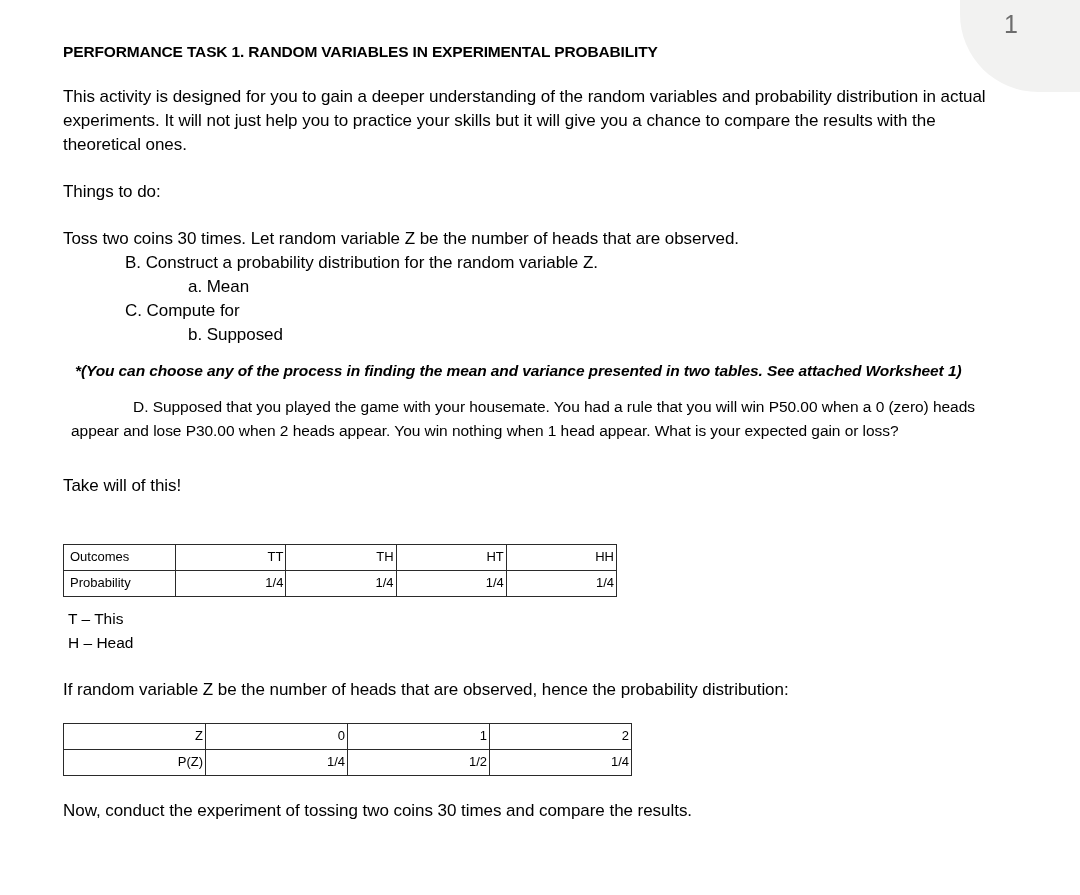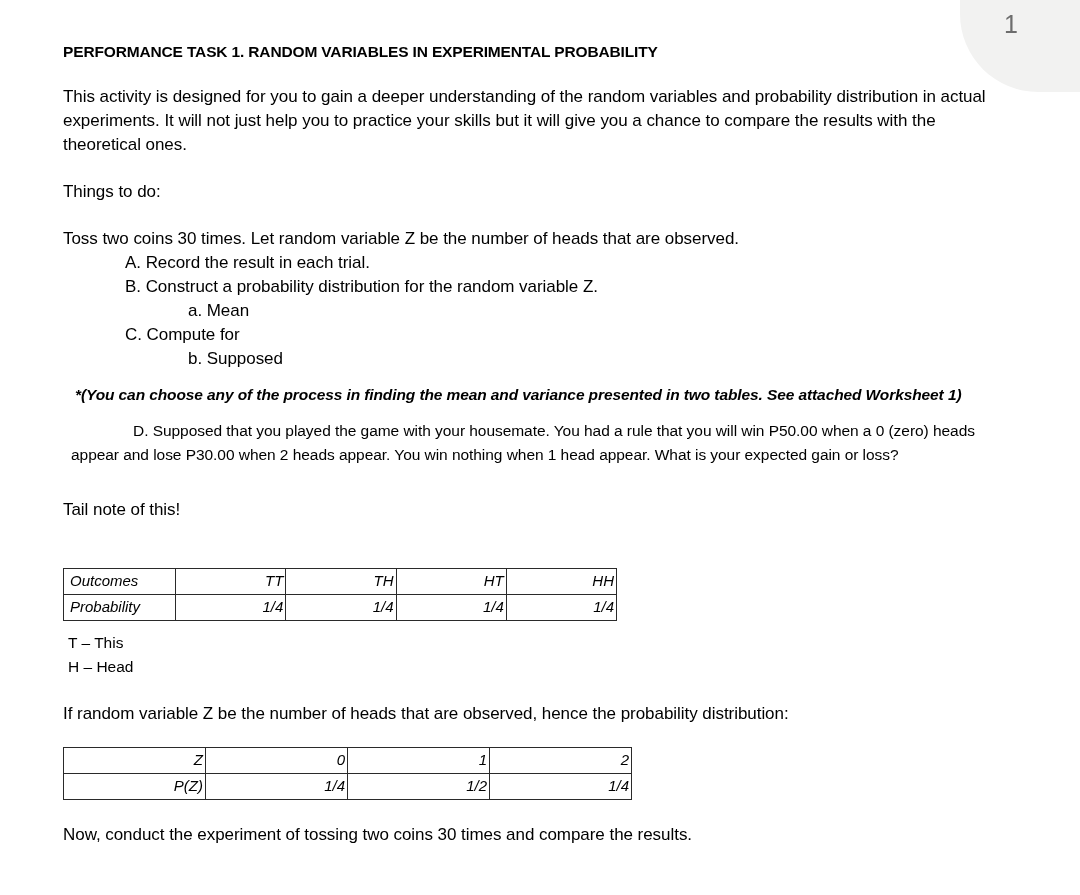--- a/index.html
+++ b/index.html
@@ -83,22 +83,21 @@
     line-height: 24px;
     margin: 8px;
     letter-spacing: -0.05px;
     text-indent: 62px;
   }
 
   
   table.doc-table {
     border-collapse: collapse;
     table-layout: fixed;
-    font-size: 15px;
-    font-style: italic;
+    font-size: 13px;
   }
   table.doc-table td {
     border: 1px solid #2a2a2a;
     height: 25px;
     text-align: right;
     vertical-align: middle;
     padding: 0 2px;
     line-height: 20px;
   }
   #table-outcomes { width: 554px; }
@@ -133,33 +132,32 @@
   <p class="para">This activity is designed for you to gain a deeper understanding of the random variables and probability distribution in actual experiments. It will not just help you to practice your skills but it will give you a chance to compare the results with the theoretical ones.</p>
 
   <div class="sp-23"></div>
 
   <p class="para">Things to do:</p>
 
   <div class="sp-23"></div>
 
   <p class="para">Toss two coins 30 times. Let random variable Z be the number of heads that are observed.</p>
 
-  <p class="para ind-1">A. Record the result in each trial.</p>
   <p class="para ind-1">B. Construct a probability distribution for the random variable Z.</p>
   <p class="para ind-2">a. Mean</p>
   <p class="para ind-1">C. Compute for</p>
   <p class="para ind-2">b. Supposed</p>
 
   <p class="noteline">*(You can choose any of the process in finding the mean and variance presented in two tables. See attached Worksheet 1)</p>
 
   <p class="d-para">D.  Supposed that you played the game with your housemate. You had a rule that you will win P50.00 when a 0 (zero) heads appear and lose P30.00 when 2 heads appear. You win nothing when 1 head appear. What is your expected gain or loss?</p>
 
   <div class="sp-23"></div>
 
-  <p class="para">Tail note of this!</p>
+  <p class="para">Take will of this!</p>
 
   <div class="sp-23"></div>
 
 
   <div class="sp-23"></div>
 
   <table id="table-outcomes" class="doc-table">
     <colgroup>
       <col class="c0">
         <col class="cx">

